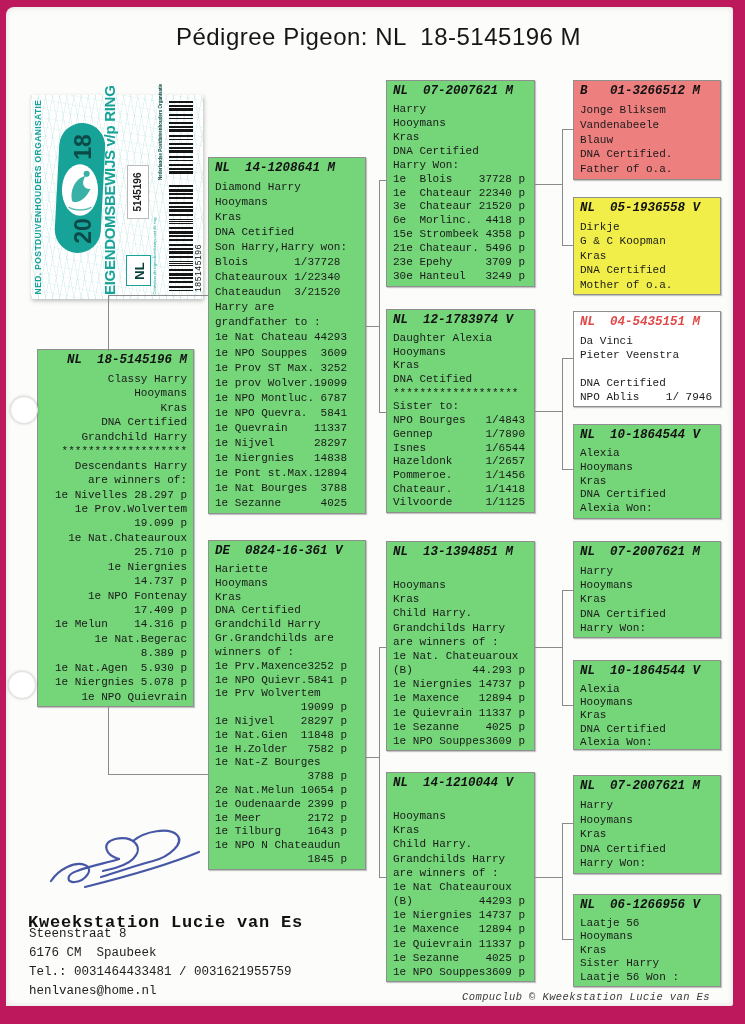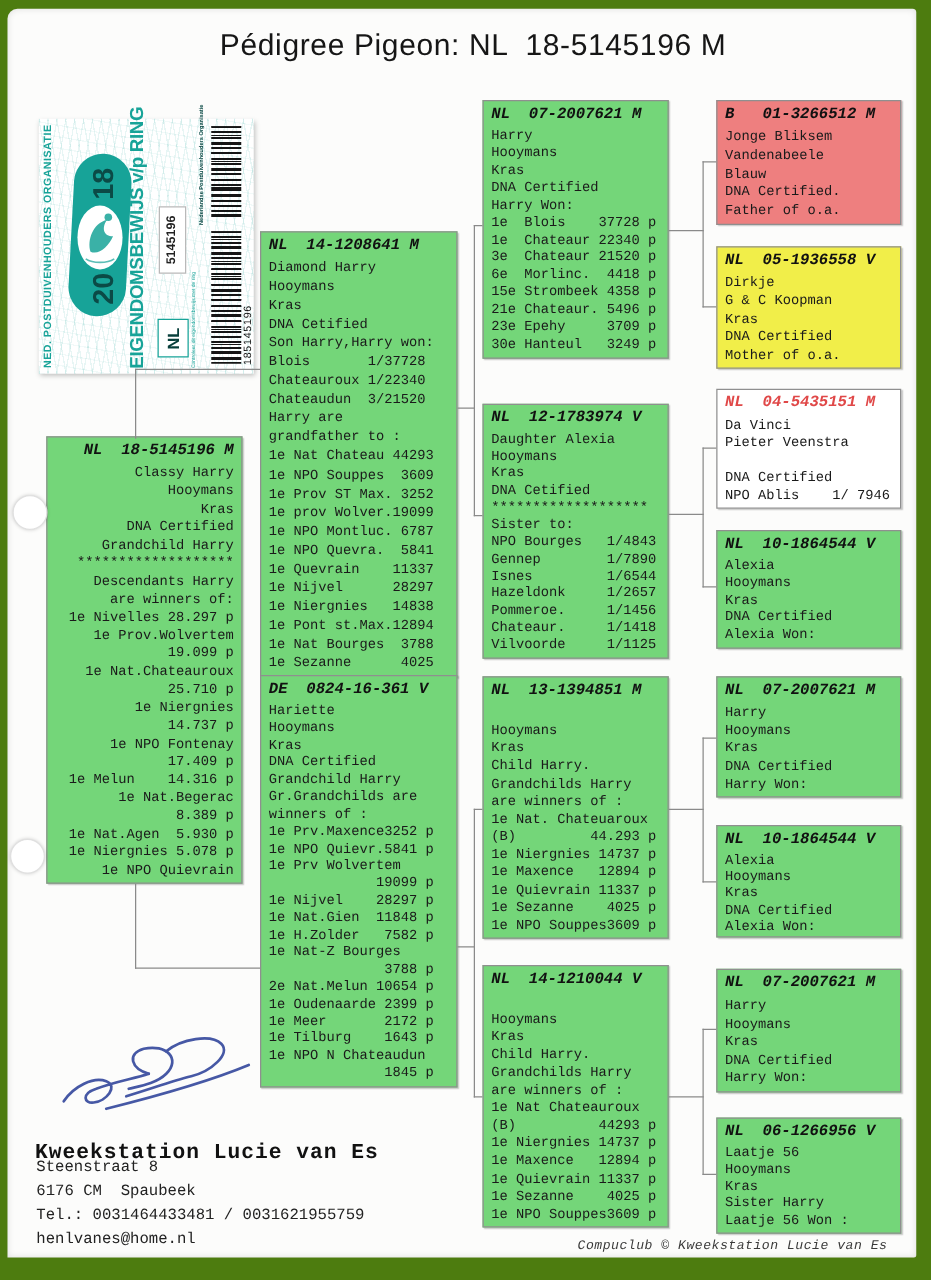--- a/index.html
+++ b/index.html
@@ -1,16 +1,16 @@
 <!DOCTYPE html>
 <html style="--green: #74d679; --red: #ee7f7f; --yellow: #f1ee49; --white: #ffffff; --teal: #17a398; --header_red: #e04848; --line: #8a8a8a; --signature_blue: #33479c;"><head>
 <meta charset="utf-8">
 <style>
   html,body{margin:0;padding:0;background:#222;}
-  .scan{position:relative;width:745px;height:1024px;background:#4d7c0f;overflow:hidden;
+  .scan{position:relative;width:745px;height:1024px;background:#be185d;overflow:hidden;
         font-family:"Liberation Mono","DejaVu Sans Mono",monospace;}
   .page{position:absolute;left:6px;top:7px;width:727px;height:999px;background:#fcfcfb;
         border-radius:8px 3px 2px 0;box-shadow:inset 0 0 6px rgba(0,0,0,.12);}
   .title{position:absolute;left:0;top:16px;width:745px;text-align:center;
          font-family:"Liberation Sans","DejaVu Sans",sans-serif;font-size:24px;color:#161616;
          letter-spacing:.5px;white-space:pre;}
   
   .pbox{position:absolute;border:1px solid #8f8f8f;box-shadow:1px 1px 1px rgba(0,0,0,.22);
         overflow:hidden;box-sizing:border-box;}
   .c-green{background:var(--green);}
@@ -128,21 +128,21 @@
             14.737 p
 1e NPO Fontenay
             17.409 p
 1e Melun    14.316 p
 1e Nat.Begerac
              8.389 p
 1e Nat.Agen  5.930 p
 1e Niergnies 5.078 p
 1e NPO Quievrain</div>
         </div>
-        <div class="pbox c-green" style="left: 202px; top: 150px; width: 158px; height: 357px; margin-top: 28px;">
+        <div class="pbox c-green" style="left: 202px; top: 150px; width: 158px; height: 357px;">
           <div class="pring">NL  14-1208641 M</div>
           <div class="plines" style="line-height: 15.05px;">Diamond Harry
 Hooymans
 Kras
 DNA Cetified
 Son Harry,Harry won:
 Blois       1/37728
 Chateauroux 1/22340
 Chateaudun  3/21520
 Harry are
@@ -194,21 +194,21 @@
 Harry Won:
 1e  Blois    37728 p
 1e  Chateaur 22340 p
 3e  Chateaur 21520 p
 6e  Morlinc.  4418 p
 15e Strombeek 4358 p
 21e Chateaur. 5496 p
 23e Epehy     3709 p
 30e Hanteul   3249 p</div>
         </div>
-        <div class="pbox c-green" style="left: 380px; top: 316px; width: 149px; height: 204px; font-family: Liberation Mono, monospace;">
+        <div class="pbox c-green" style="left: 380px; top: 302px; width: 149px; height: 204px; font-family: Liberation Mono, monospace;">
           <div class="pring">NL  12-1783974 V</div>
           <div class="plines" style="line-height: 13.69px;">Daughter Alexia
 Hooymans
 Kras
 DNA Cetified
 *******************
 Sister to:
 NPO Bourges   1/4843
 Gennep        1/7890
 Isnes         1/6544

